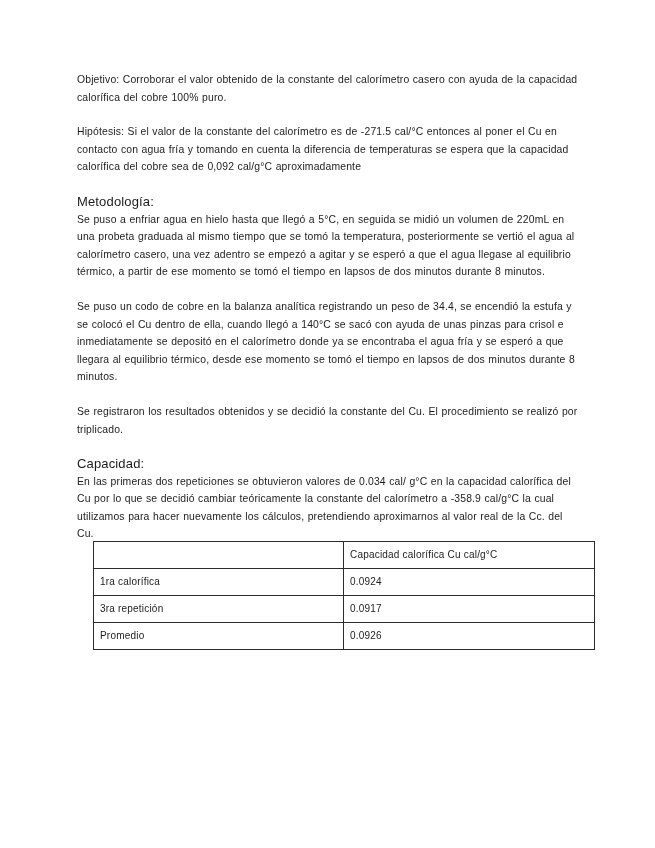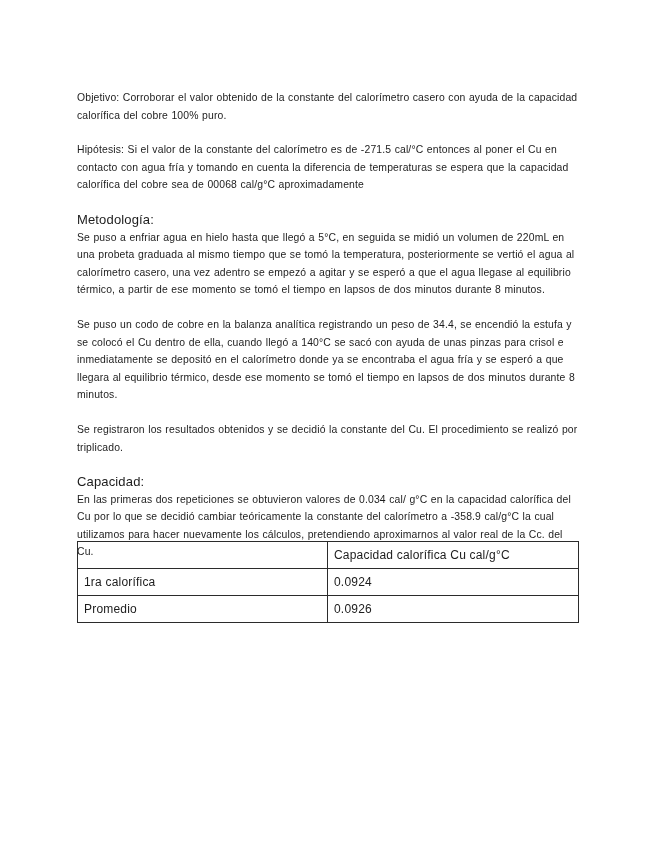--- a/index.html
+++ b/index.html
@@ -18,21 +18,21 @@
     -webkit-font-smoothing: antialiased;
   }
   .page {
     position: absolute;
     inset: 0;
     background: #ffffff;
   }
   .doc-body {
     position: absolute;
     left: 77px;
-    top: 89px;
+    top: 71px;
     width: 501px;
   }
   .para {
     font-size: 10.4px;
     line-height: 17.6px;
     text-align: left;
     margin: 0 0 17px 0;
     letter-spacing: 0.15px;
     word-spacing: 0.4px;
     color: #1c1c1c;
@@ -41,26 +41,26 @@
   .section-label {
     font-size: 13px;
     line-height: 17.6px;
     margin: 0;
     letter-spacing: 0.15px;
     color: #1c1c1c;
   }
 
   table.results {
     position: absolute;
-    left: 77px;
+    left: 93px;
     top: 541px;
     width: 501px;
     border-collapse: collapse;
     table-layout: fixed;
-    font-size: 12px;
+    font-size: 10px;
     color: #1c1c1c;
   }
   table.results col.label-col { width: 250px; }
   table.results col.value-col { width: 251px; }
   table.results td {
     border: 1px solid #2b2b2b;
     padding: 6px 7px 6px 6px;
     height: 14px;
     vertical-align: middle;
     letter-spacing: 0.2px;
@@ -70,21 +70,21 @@
 </style>
 </head>
 <body>
 
 <div class="page">
 
   <div class="doc-body">
 
     <p class="para">Objetivo:  Corroborar el valor obtenido de la constante del calorímetro casero con ayuda de la capacidad calorífica del cobre 100% puro.</p>
 
-    <p class="para">Hipótesis: Si el valor de la constante del calorímetro es de -271.5 cal/°C entonces al poner el Cu en contacto con agua fría y tomando en cuenta la diferencia de temperaturas se espera que la capacidad calorífica del cobre sea de 00068 cal/g°C aproximadamente</p>
+    <p class="para">Hipótesis: Si el valor de la constante del calorímetro es de -271.5 cal/°C entonces al poner el Cu en contacto con agua fría y tomando en cuenta la diferencia de temperaturas se espera que la capacidad calorífica del cobre sea de 0,092 cal/g°C aproximadamente</p>
 
     <p class="section-label">Metodología:</p>
 
     <p class="para">Se puso a enfriar agua en hielo hasta que llegó a 5°C, en seguida se midió un volumen de 220mL en una probeta graduada al mismo tiempo que se tomó la temperatura, posteriormente se vertió el agua al calorímetro  casero, una vez adentro se empezó a agitar y se esperó a que el agua llegase al equilibrio térmico, a partir de ese momento se tomó el tiempo en lapsos de dos minutos durante 8 minutos.</p>
 
     <p class="para">Se puso un codo de cobre en la balanza analítica registrando un peso de 34.4,  se encendió la estufa y se colocó el Cu dentro de ella, cuando  llegó  a 140°C se sacó con ayuda de unas pinzas para crisol e inmediatamente se depositó en el calorímetro donde ya se encontraba el agua fría y se esperó a que llegara al equilibrio térmico, desde ese momento se tomó el tiempo en lapsos de dos minutos durante 8 minutos.</p>
 
     <p class="para">Se registraron los resultados obtenidos y se decidió la constante del Cu. El procedimiento se realizó por triplicado.</p>
 
     <p class="section-label">Capacidad:</p>
@@ -101,19 +101,23 @@
     <tbody>
       <tr>
         <td class="cell-empty"></td>
         <td>Capacidad calorífica Cu cal/g°C</td>
       </tr>
       <tr>
         <td>1ra calorífica</td>
         <td>0.0924</td>
       </tr>
       <tr>
+        <td>3ra repetición</td>
+        <td>0.0917</td>
+      </tr>
+      <tr>
         <td>Promedio</td>
         <td>0.0926</td>
       </tr>
     </tbody>
   </table>
 
 </div>
 
 </body></html>

